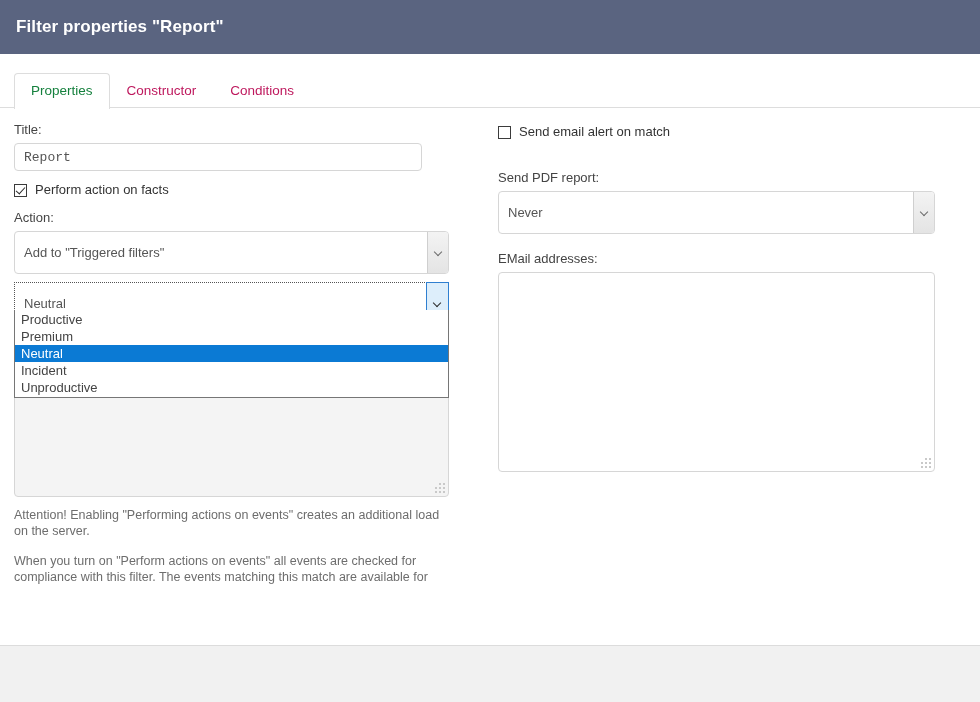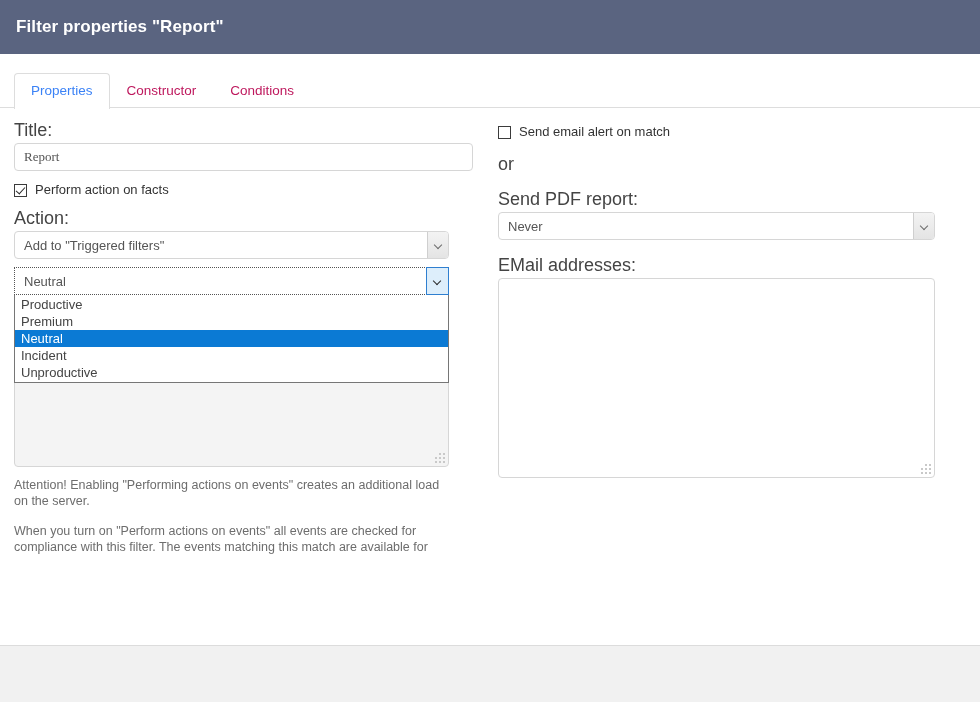--- a/index.html
+++ b/index.html
@@ -72,21 +72,21 @@
     border: 1px solid transparent;
     border-bottom: none;
     border-radius: 4px 4px 0 0;
     cursor: pointer;
     background: transparent;
     white-space: nowrap;
   }
   .tab.active {
     background: #ffffff;
     border-color: #dddddd;
-    color: #3b82f6;
+    color: #15803d;
     margin-bottom: -1px;
     padding-bottom: 10px;
   }
 
   
   .content {
     position: relative;
     flex: 1 1 auto;
     overflow: hidden;
   }
@@ -109,38 +109,38 @@
     width: 49px;
     flex: 0 0 auto;
   }
   .col-right {
     width: 437px;
     flex: 0 0 auto;
   }
 
   .field-label {
     display: block;
-    font-size: 18px;
+    font-size: 13px;
     color: #444444;
     margin: 0 0 5px 0;
     line-height: 16px;
   }
   .spacer-8 { height: 8px; }
   .spacer-12 { height: 12px; }
 
   
   .text-input {
-    width: 459px;
+    width: 408px;
     height: 28px;
     box-sizing: border-box;
     border: 1px solid #d6d6d6;
     border-radius: 4px;
     background: #ffffff;
     padding: 0 9px;
-    font-family: Liberation Serif, serif;
+    font-family: Liberation Mono, monospace;
     font-size: 13px;
     color: #555555;
     line-height: 26px;
     outline: none;
   }
 
   
   .check-row {
     display: flex;
     align-items: center;
@@ -171,21 +171,21 @@
   }
   .check-label {
     font-size: 13px;
     color: #333333;
     cursor: pointer;
   }
 
   
   .select {
     position: relative;
-    height: 28px;
+    height: 43px;
     box-sizing: border-box;
     border: 1px solid #d6d6d6;
     border-radius: 4px;
     background: #ffffff;
     display: flex;
     align-items: center;
     cursor: pointer;
   }
   .select .sel-value {
     padding-left: 9px;
@@ -404,21 +404,20 @@
       <div class="col-spacer"></div>
 
       <div class="col-right">
 
         <div class="check-row" style="margin-top:2px;">
           <span class="check-box"></span>
           <span class="check-label">Send email alert on match</span>
         </div>
 
         <div style="height:16px;"></div>
-        <div class="field-label">or</div>
 
         <div style="height:14px;"></div>
         <label class="field-label">Send PDF report:</label>
         <div class="select w-right">
           <span class="sel-value">Never</span>
           <span class="sel-arrow">
               <i class="chev"></i>
             </span>
         </div>
 

